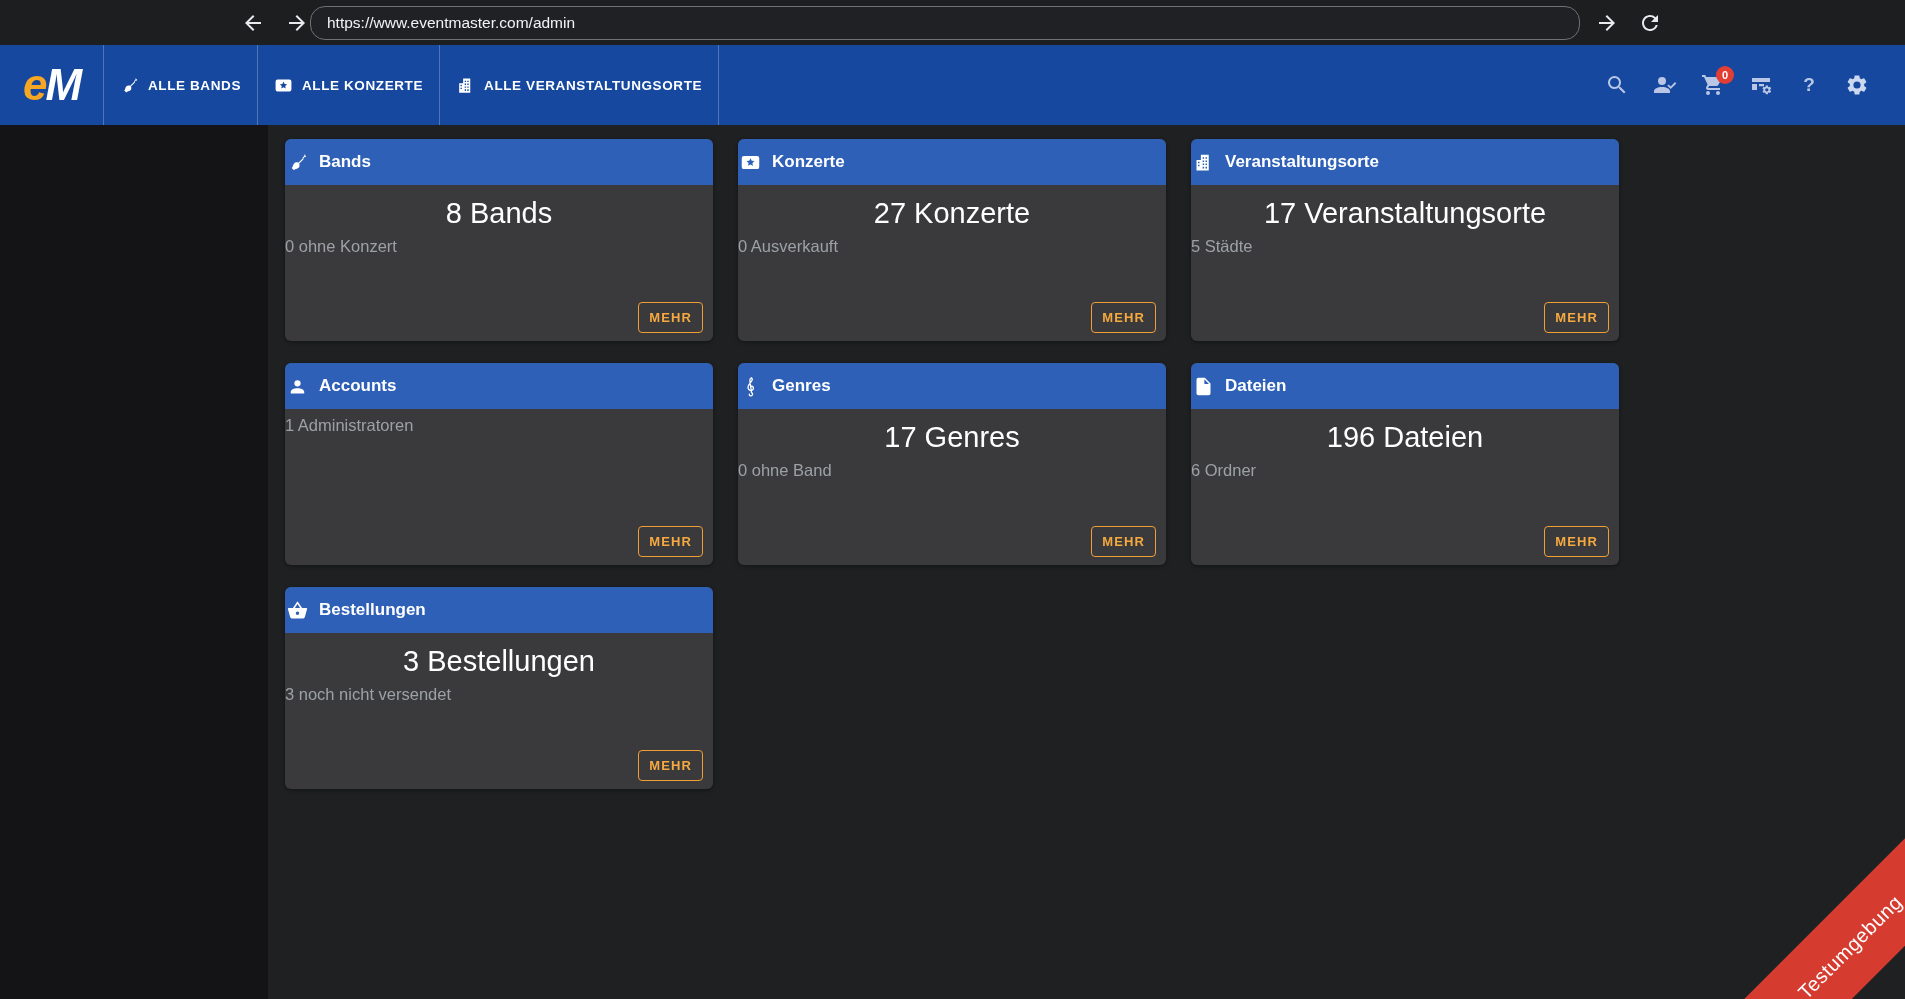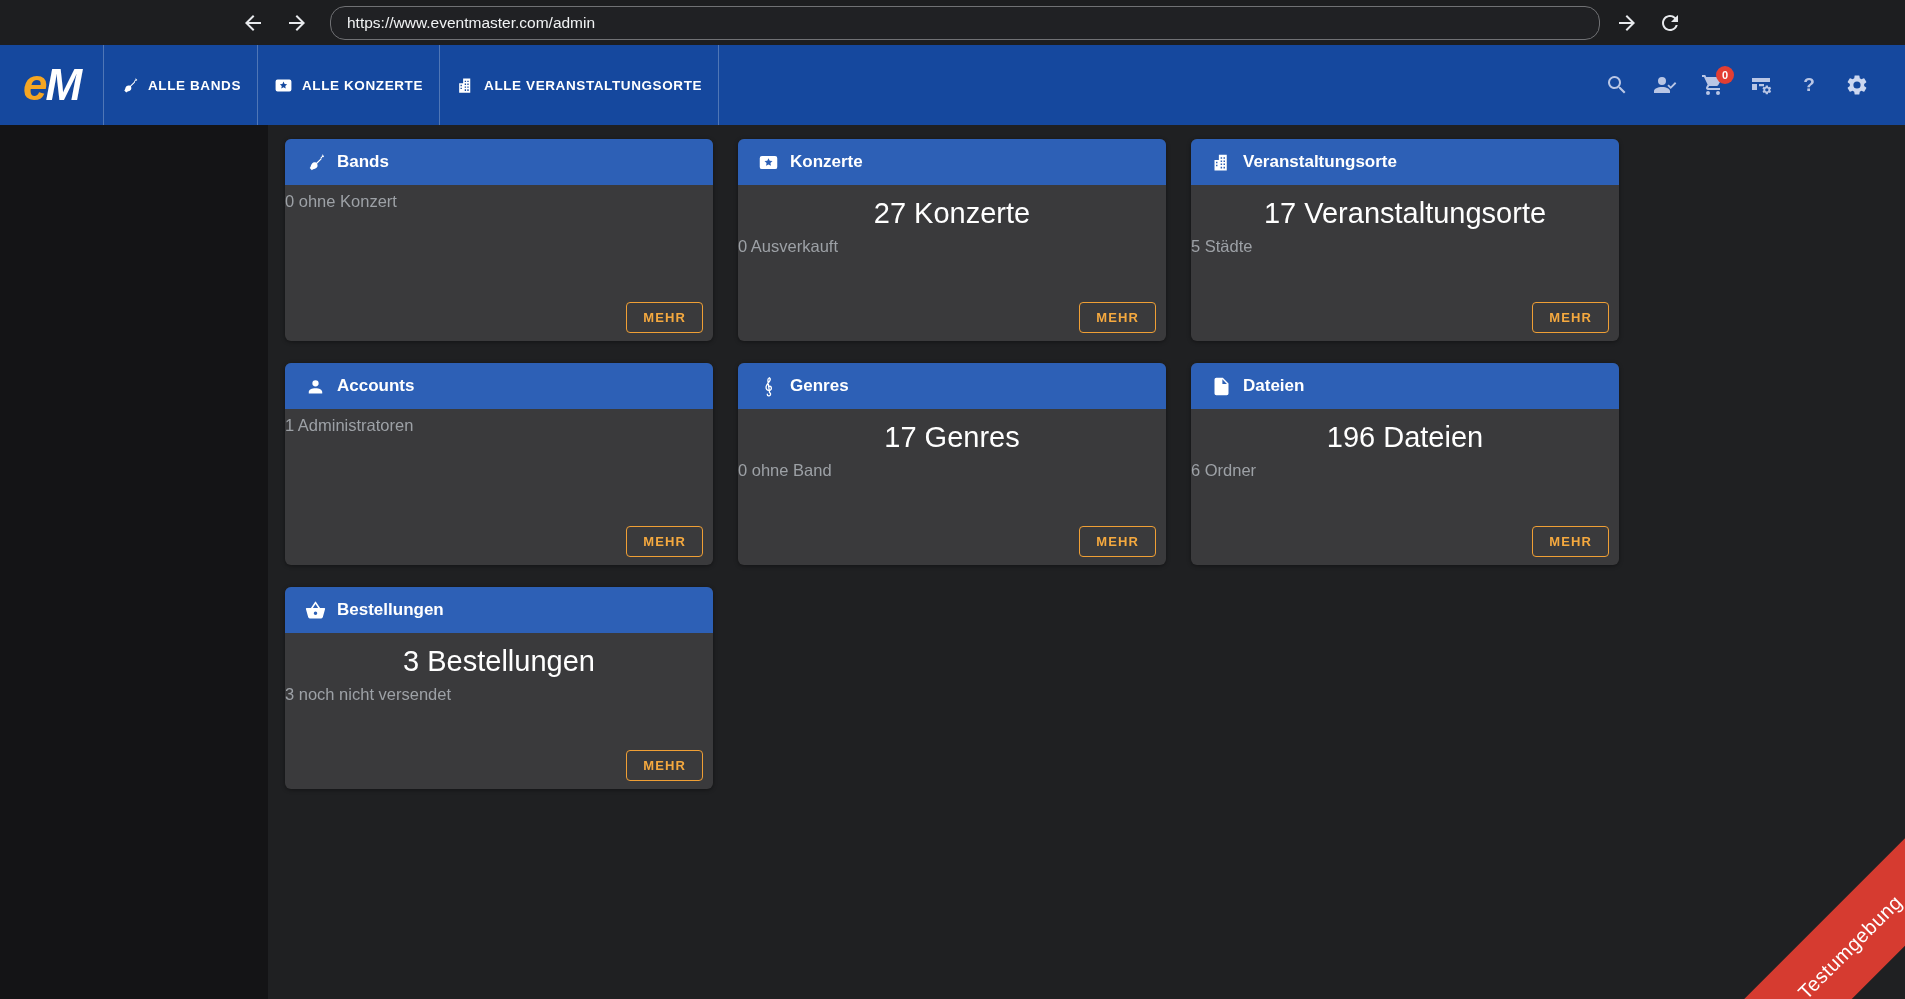--- a/index.html
+++ b/index.html
@@ -10,21 +10,21 @@
   .browser-bar{
     position:absolute; left:0; top:0; width:1905px; height:45px;
     background:#1d1e20; display:flex; align-items:center;
   }
   .nav-arrow{ background:none; border:none; color:#e8eaed; width:26px; height:26px;
     display:flex; align-items:center; justify-content:center; cursor:pointer; }
   .nav-arrow svg{ width:24px; height:24px; fill:currentColor; }
   .back-btn{ margin-left:240px; }
   .fwd-btn{ margin-left:18px; }
   .url-bar{
-    margin-left:20px; width:1270px; height:34px; border:1px solid #707174;
+    width:1270px; height:34px; border:1px solid #707174;
     border-radius:15px; background:#202124; display:flex; align-items:center;
     padding:0 16px; color:#f1f3f4; font-size:15.5px;
   }
   .go-btn{ margin-left:14px; }
   .refresh-btn{ margin-left:17px; }
 
   
   .navbar{
     position:absolute; left:0; top:45px; width:1905px; height:80px;
     background:#15489e; display:flex; align-items:stretch; color:#fff;
@@ -72,35 +72,35 @@
     position:absolute; left:285px; top:14px;
     display:grid; grid-template-columns:repeat(3,428px);
     column-gap:25px; row-gap:22px;
   }
   .card{
     width:428px; height:202px; background:#3a3a3c; border-radius:6px;
     overflow:hidden; position:relative; box-shadow:0 1px 4px rgba(0,0,0,.4);
   }
   .card-header{
     height:46px; background:#2d60b6; display:flex; align-items:center;
-    gap:11px; padding:0 20px; color:#fff;
+    gap:11px; padding:0 2px; color:#fff;
   }
   .card-header svg{ width:21px; height:21px; fill:#fff; flex:none; }
   .card-header-label{ font-size:17px; font-weight:700; }
   .card-title{
     margin-top:12px; text-align:center; color:#ffffff; font-size:29px; font-weight:400;
   }
   .card-subtitle{
     margin-top:7px; color:#9da1a6; font-size:16.5px;
   }
   .mehr-btn{
     position:absolute; right:10px; bottom:8px; background:transparent;
     border:1.5px solid #ef9f35; border-radius:4px; color:#f5a93f;
     font-family:"Liberation Sans",sans-serif; font-size:13px; font-weight:700;
-    letter-spacing:1.1px; padding:8px 16px; cursor:pointer; line-height:1;
+    letter-spacing:1.1px; padding:8px 10px; cursor:pointer; line-height:1;
   }
 
   
   .ribbon{
     position:absolute; left:1680px; top:909px; width:340px; height:76px;
     background:#d63b30; transform:rotate(-45deg);
     display:flex; align-items:center; justify-content:center;
     color:#fff; font-size:20px; letter-spacing:.5px; z-index:50;
     pointer-events:none;
   }
@@ -201,20 +201,21 @@
 <div class="content">
   <div class="drawer-strip"></div>
   <div class="cards" id="cards">
       <div class="card">
         <div class="card-header">
           <svg viewBox="0 0 24 24">
             <path d="M19.1 2.1l2.8 2.8-1.1 1.1-.8-.2-1.3 1.5.2.9-5.1 5.1c.9 1.5.7 3.5-.6 4.8-1.7 1.7-3.6 1-5.3 2.7l-2.5-2.5c1.7-1.7 1-3.6 2.7-5.3 1.3-1.3 3.3-1.5 4.8-.6l5.1-5.1-.2-.9 1.5-1.3-.2-.8 1-.2z"></path>
           </svg>
           <span class="card-header-label">Bands</span>
         </div>
+        <div class="card-title">8 Bands</div>
         <div class="card-subtitle">0 ohne Konzert</div>
         <button class="mehr-btn">MEHR</button>
       </div>
       <div class="card">
         <div class="card-header">
           <svg viewBox="0 0 24 24">
             <path fill-rule="evenodd" d="M4.5 4.5h15A2.5 2.5 0 0 1 22 7v10a2.5 2.5 0 0 1-2.5 2.5h-15A2.5 2.5 0 0 1 2 17V7a2.5 2.5 0 0 1 2.5-2.5zM12 7.1l1.4 2.9 3.2.4-2.4 2.2.6 3.2L12 14.2l-2.8 1.6.6-3.2-2.4-2.2 3.2-.4z"></path>
           </svg>
           <span class="card-header-label">Konzerte</span>
         </div>

